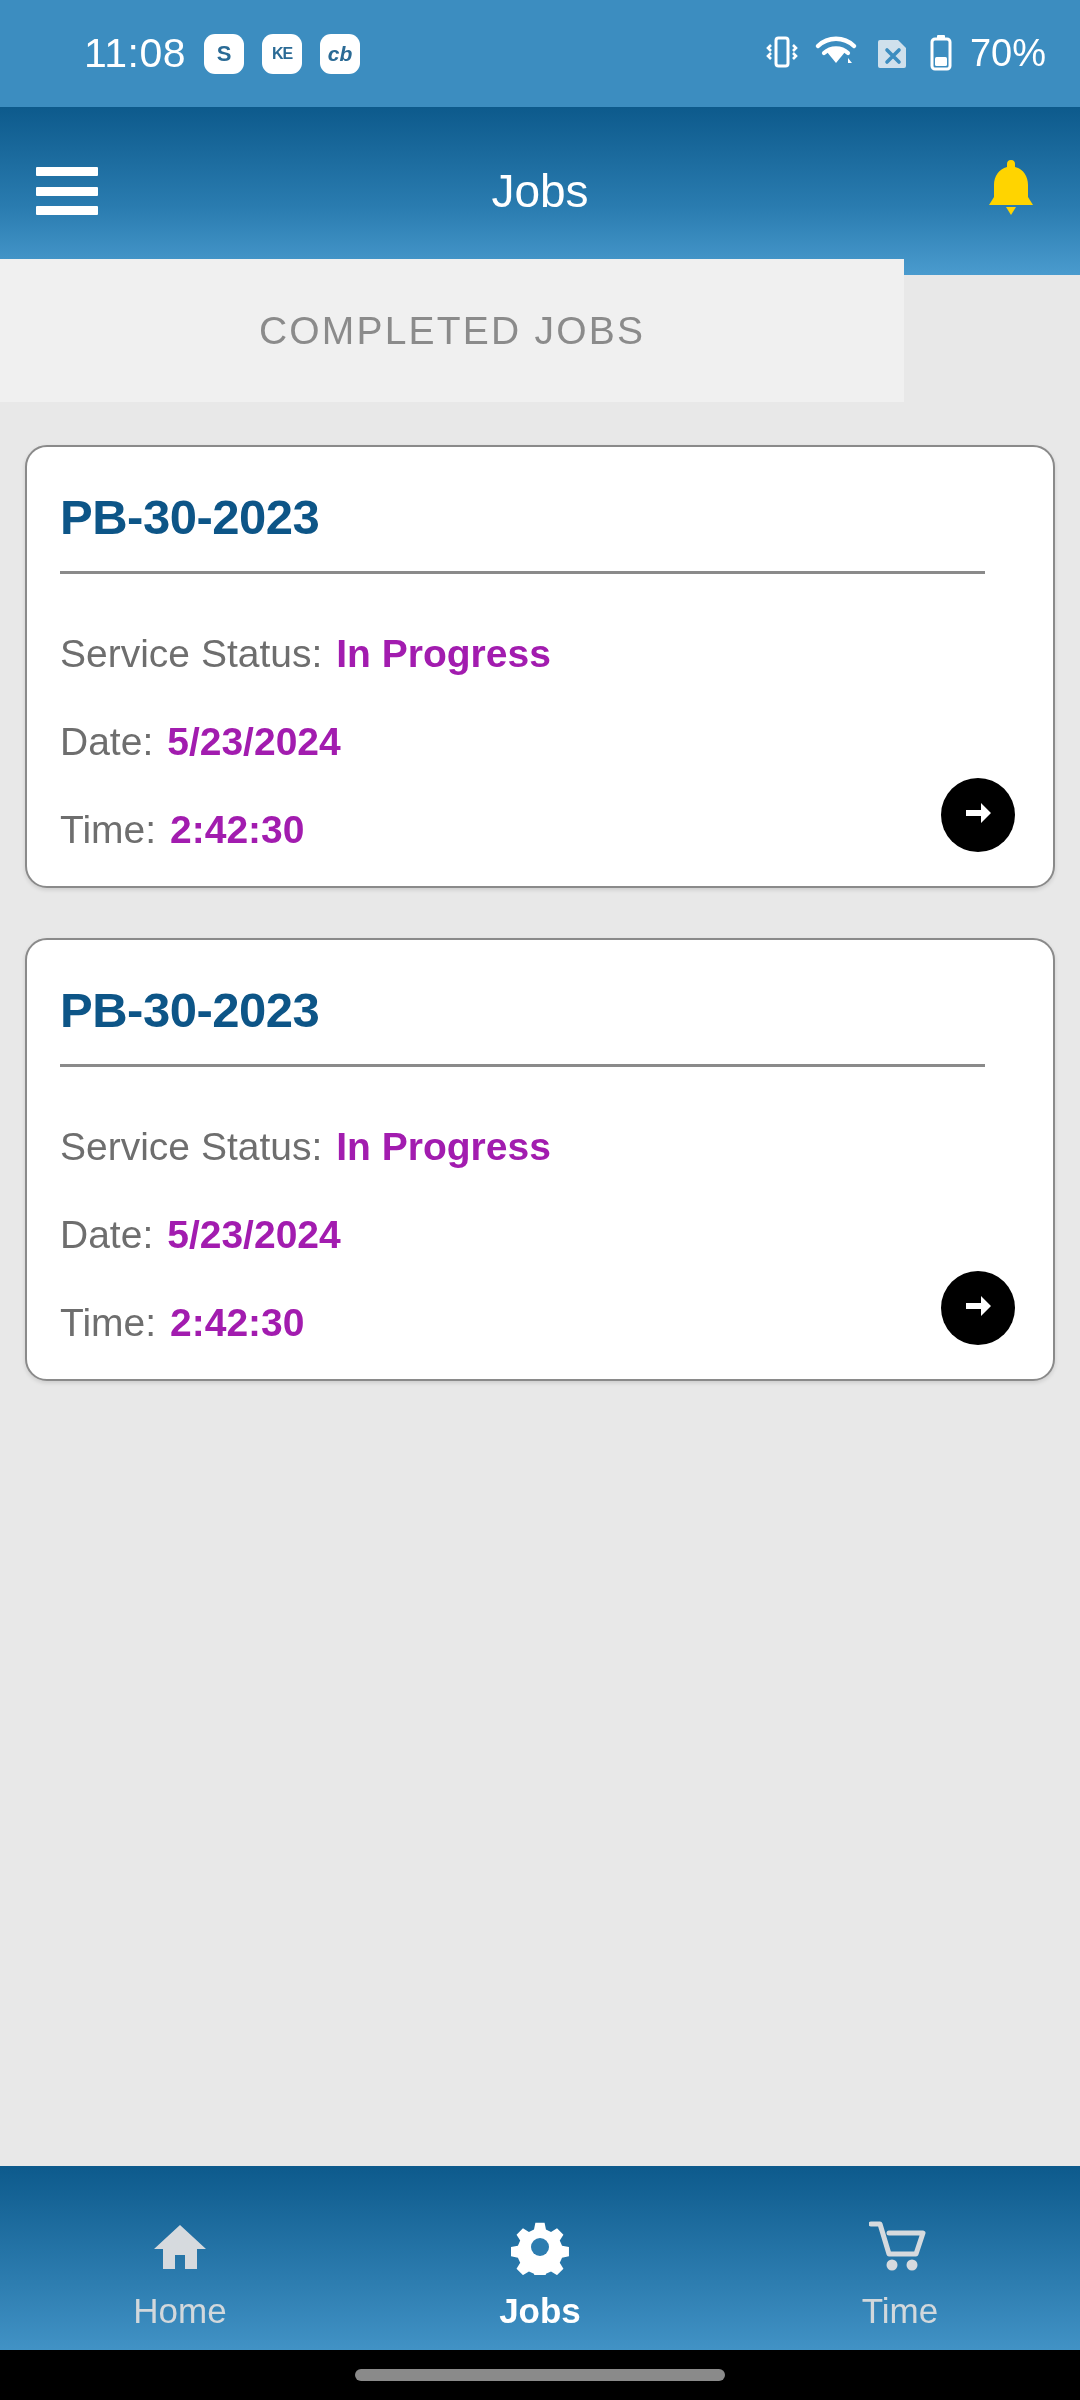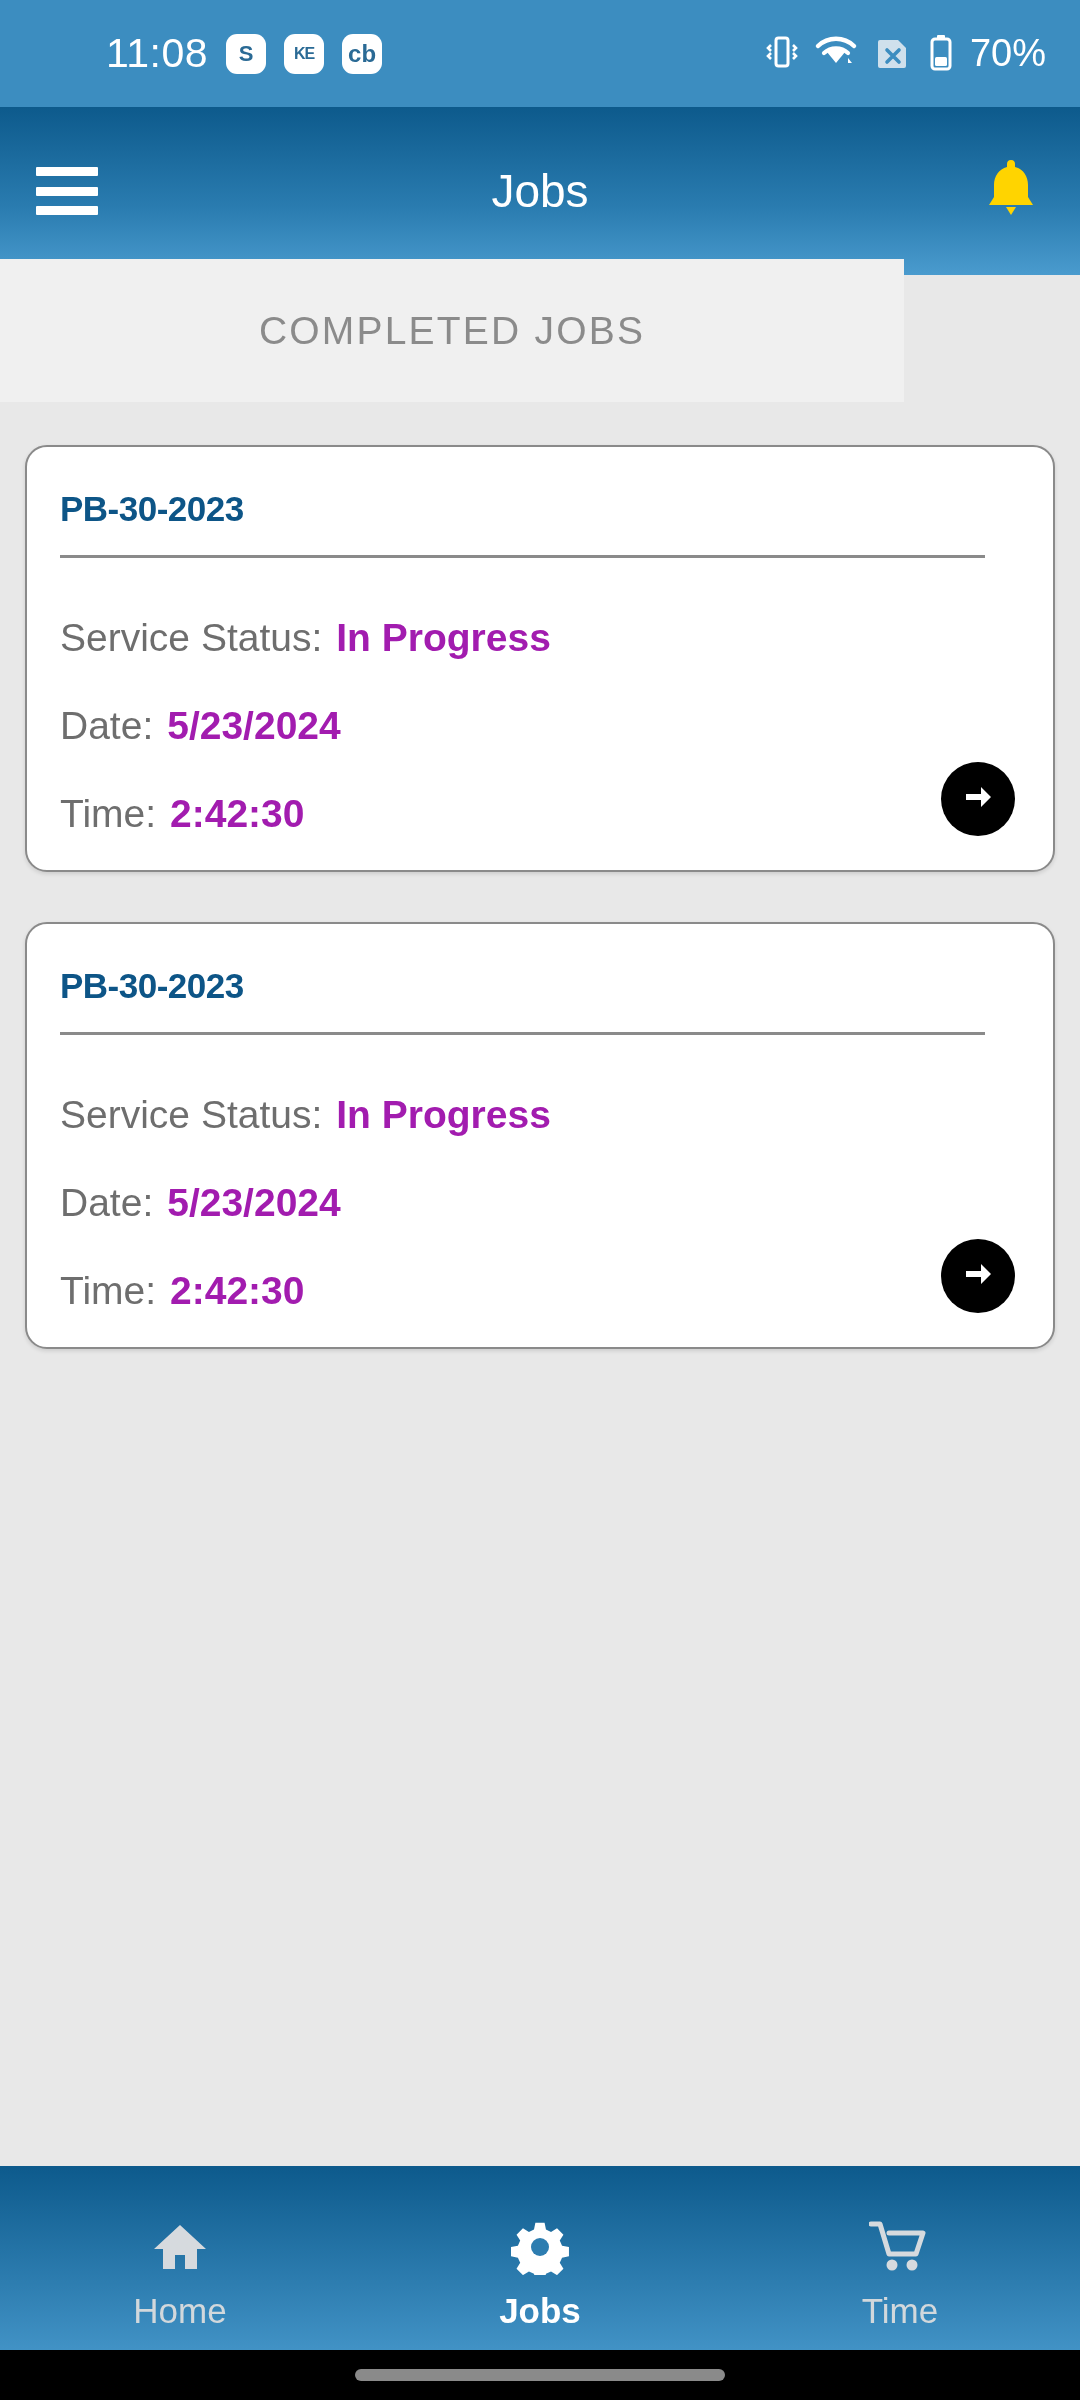--- a/index.html
+++ b/index.html
@@ -11,28 +11,28 @@
   }
   #screen { position:relative; width:1080px; height:2400px; background:#e8e8e8; }
 
   
   .statusbar{
     position:absolute; top:0; left:0; width:1080px; height:107px;
     background:#3c8dc0;
     display:flex; align-items:center; justify-content:space-between;
     padding:0 34px 0 0;
   }
-  .sb-left{ display:flex; align-items:center; gap:18px; padding-left:106px; }
+  .sb-left{ display:flex; align-items:center; gap:18px; padding-left:84px; }
   .sb-time{ color:#fff; font-size:41px; letter-spacing:.5px; font-weight:400; }
   .sb-appicon{
     width:40px; height:40px; border-radius:11px; background:#fff;
     display:flex; align-items:center; justify-content:center;
     font-size:22px; font-weight:700; color:#2a6a95; font-style:normal;
   }
-  .sb-appicon.cb{ font-size:24px; }
+  .sb-appicon.cb{ font-style:italic; font-size:21px; }
   .sb-appicon.ke{ font-size:16px; letter-spacing:-1px; }
   .sb-right{ display:flex; align-items:center; gap:16px; }
   .sb-batt{ color:#fff; font-size:38px; letter-spacing:0; }
   .ico{ display:block; }
 
   
   .appbar{
     position:absolute; top:107px; left:0; width:1080px; height:168px;
     background:linear-gradient(to bottom, #0d5a8c 0%, #2a7cb0 60%, #4a9bce 100%);
     display:flex; align-items:center;
@@ -68,21 +68,21 @@
     position:absolute; top:418px; left:0; width:1080px; height:1748px;
     background:#e8e8e8; padding:27px 25px 0 25px;
   }
   .card{
     position:relative;
     background:#fff; border:2px solid #8a8a8a; border-radius:22px;
     padding:42px 33px 34px 33px; margin-bottom:50px;
     box-shadow:0 2px 4px rgba(0,0,0,.12);
   }
   .card-title{
-    color:#0d5587; font-size:35px; font-weight:700; letter-spacing:-.5px;
+    color:#0d5587; font-size:49px; font-weight:700; letter-spacing:-.5px;
     padding-bottom:26px;
   }
   .card-divider{ height:3px; background:#8a8a8a; margin-right:35px; }
   .card-rows{ padding-top:26px; }
   .card-row{ display:flex; align-items:baseline; margin-bottom:12px; font-size:39px; }
   .row-label{ color:#6e6e6e; font-weight:400;margin-top:32px; }
   .row-value{ color:#a21caf; font-weight:700; margin-left:14px; }
   .card-row.time-row{ margin-bottom:0; }
   .go-btn{
     position:absolute; right:38px; bottom:34px;

